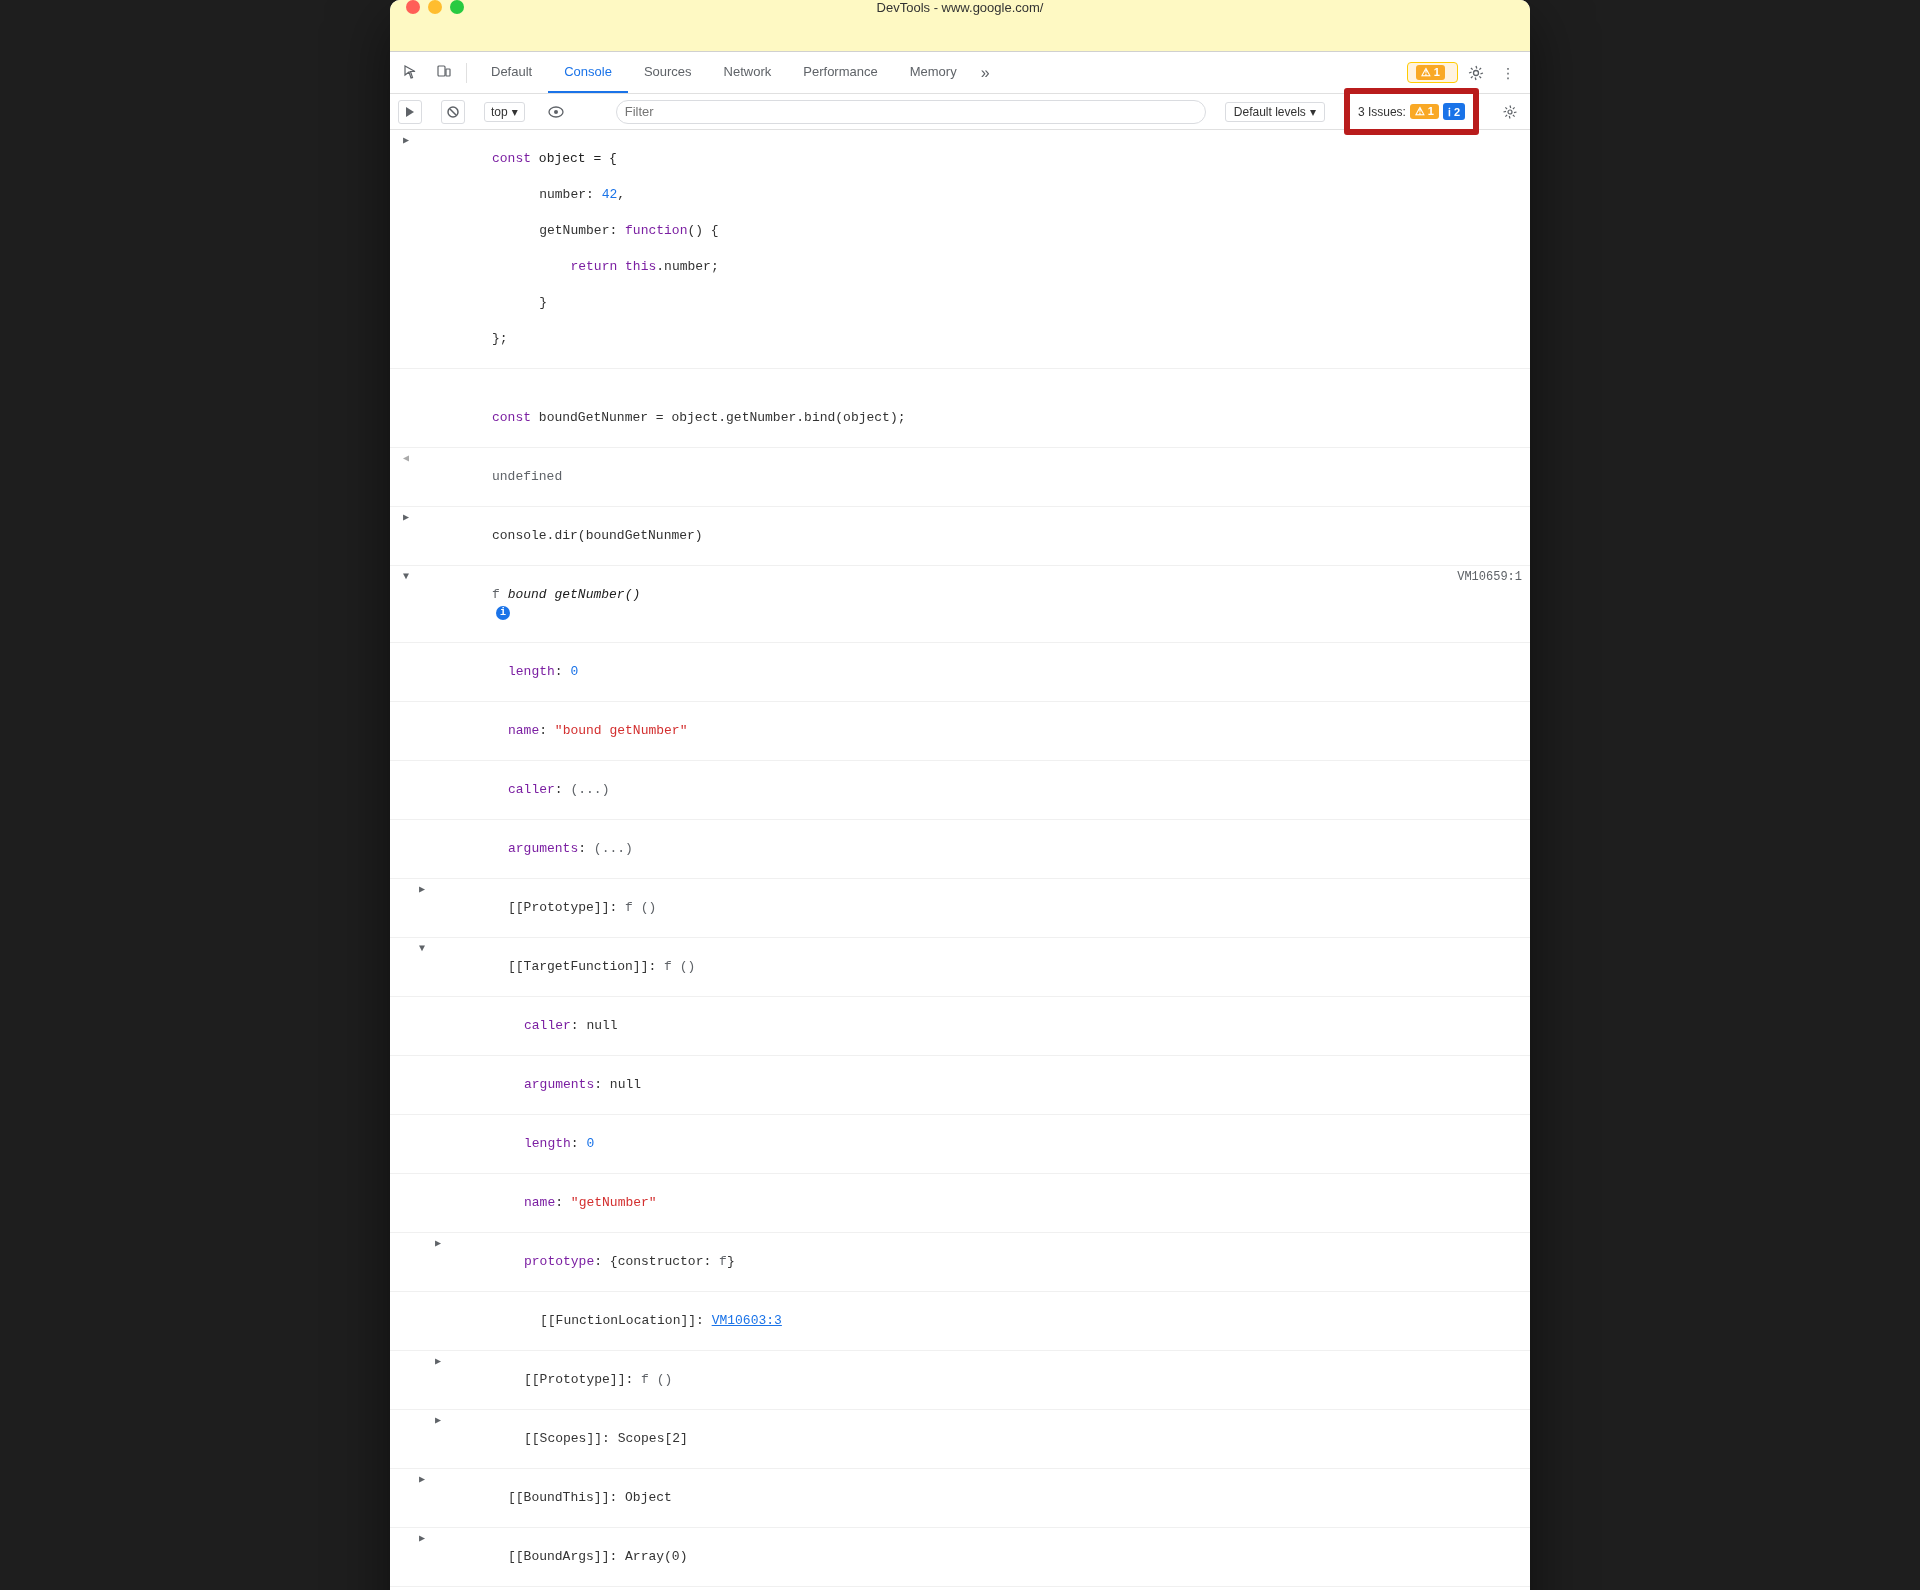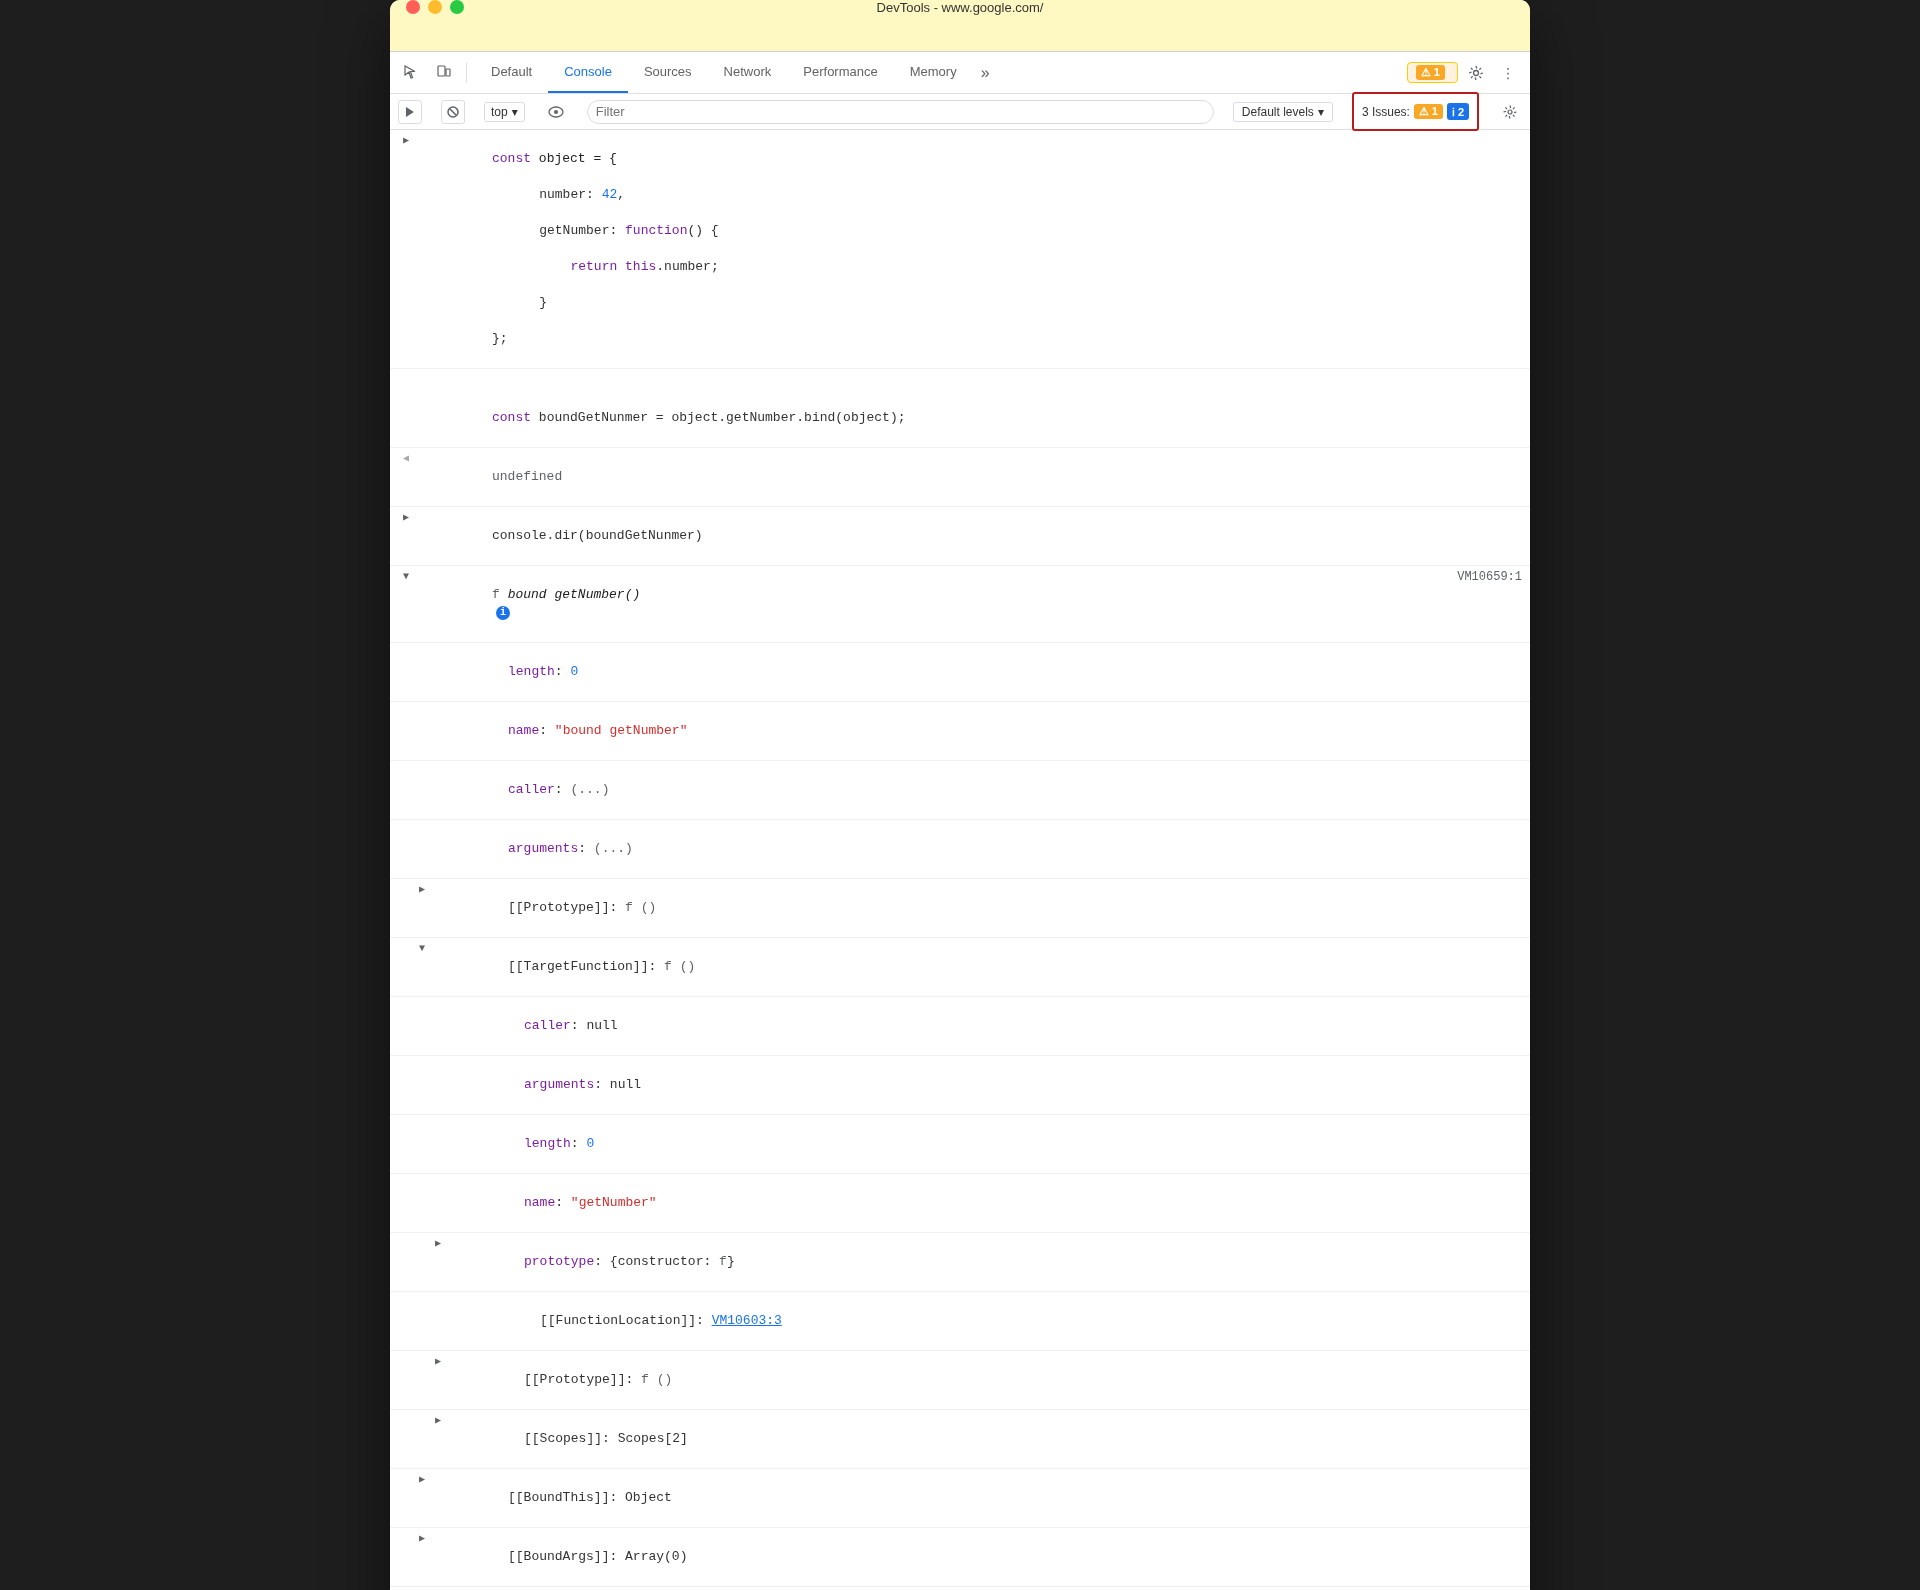--- a/index.html
+++ b/index.html
@@ -184,38 +184,39 @@
     }
     .filter-input {
       flex: 1;
       border: 1px solid #dadce0;
       border-radius: 12px;
       padding: 2px 8px;
       font-size: 13px;
       outline: none;
       color: #333;
       height: 24px;
+      margin-left: 29px;
     }
     .default-levels-btn {
       display: flex;
       align-items: center;
       gap: 4px;
       border: 1px solid #dadce0;
       border-radius: 3px;
       padding: 2px 8px;
       font-size: 12px;
       cursor: pointer;
       color: #333;
       background: white;
     }
     .issues-count {
       display: flex;
       align-items: center;
       gap: 4px;
-      border: 2px solid #b91c1c;
+      border: 6px solid #b91c1c;
       border-radius: 3px;
       padding: 9px 8px;
       font-size: 12px;
       cursor: pointer;
       color: #333;
     }
     .settings-icon-btn {
       width: 24px;
       height: 24px;
       display: flex;

